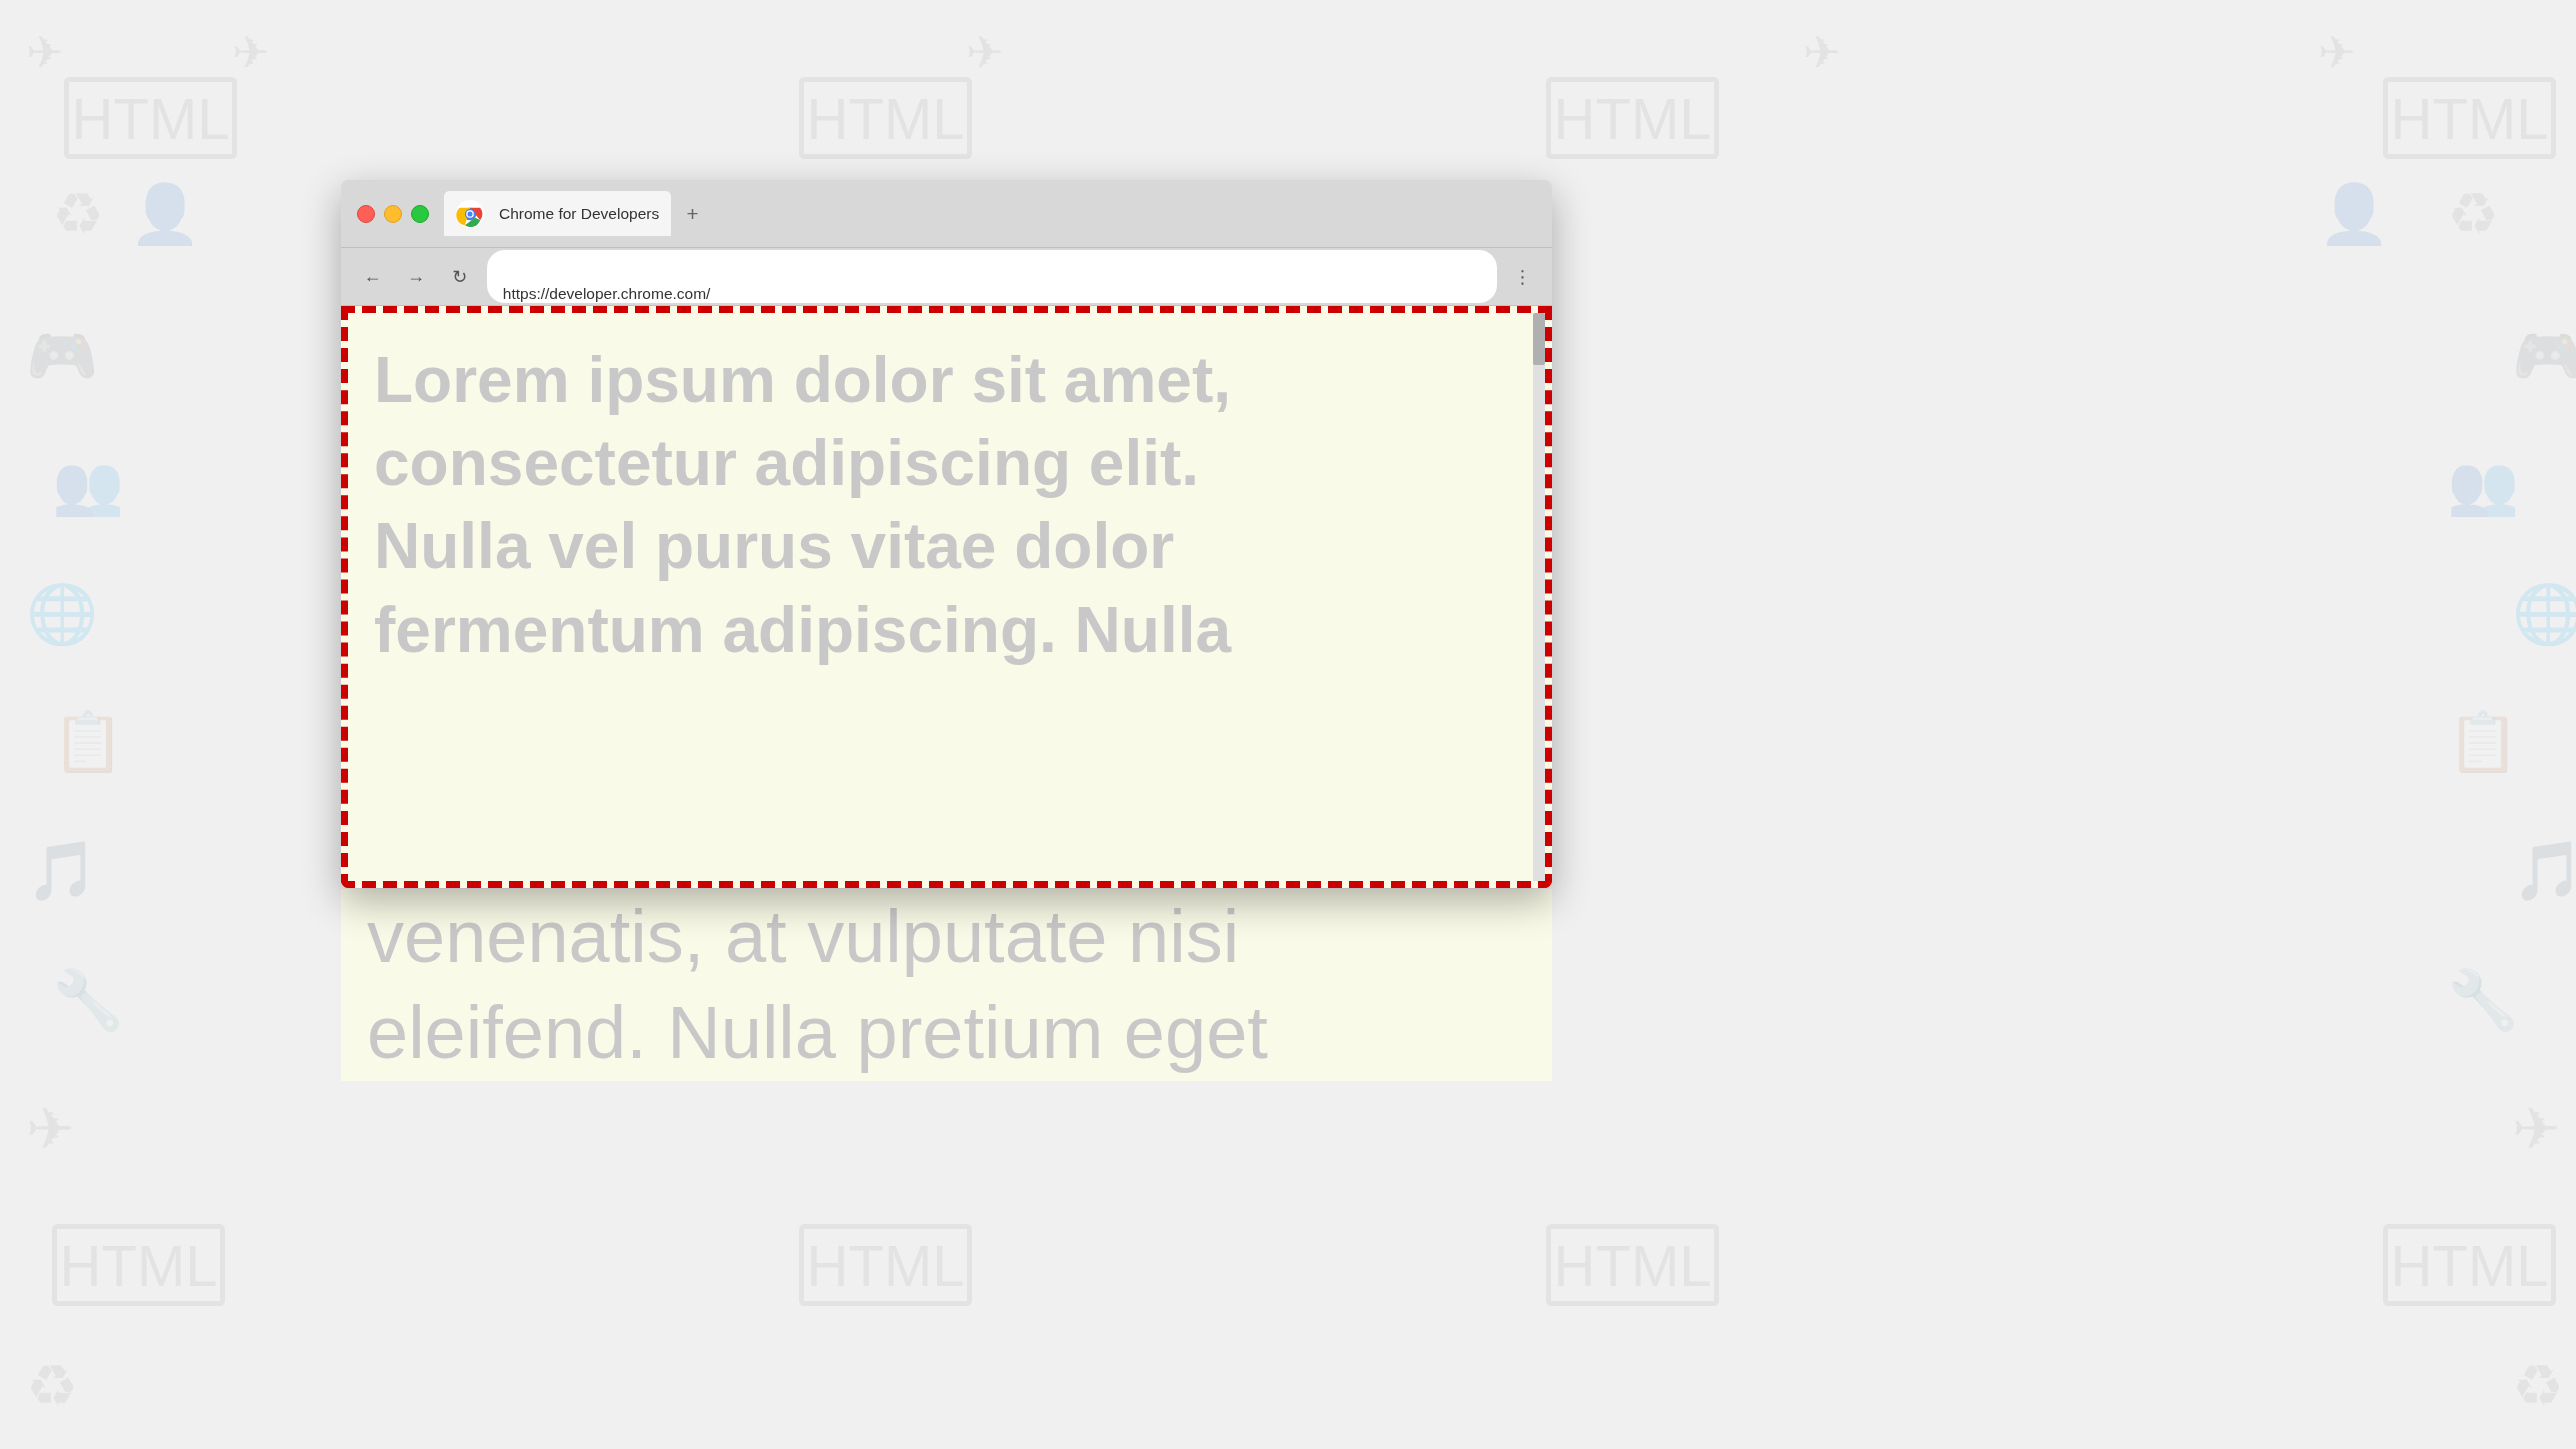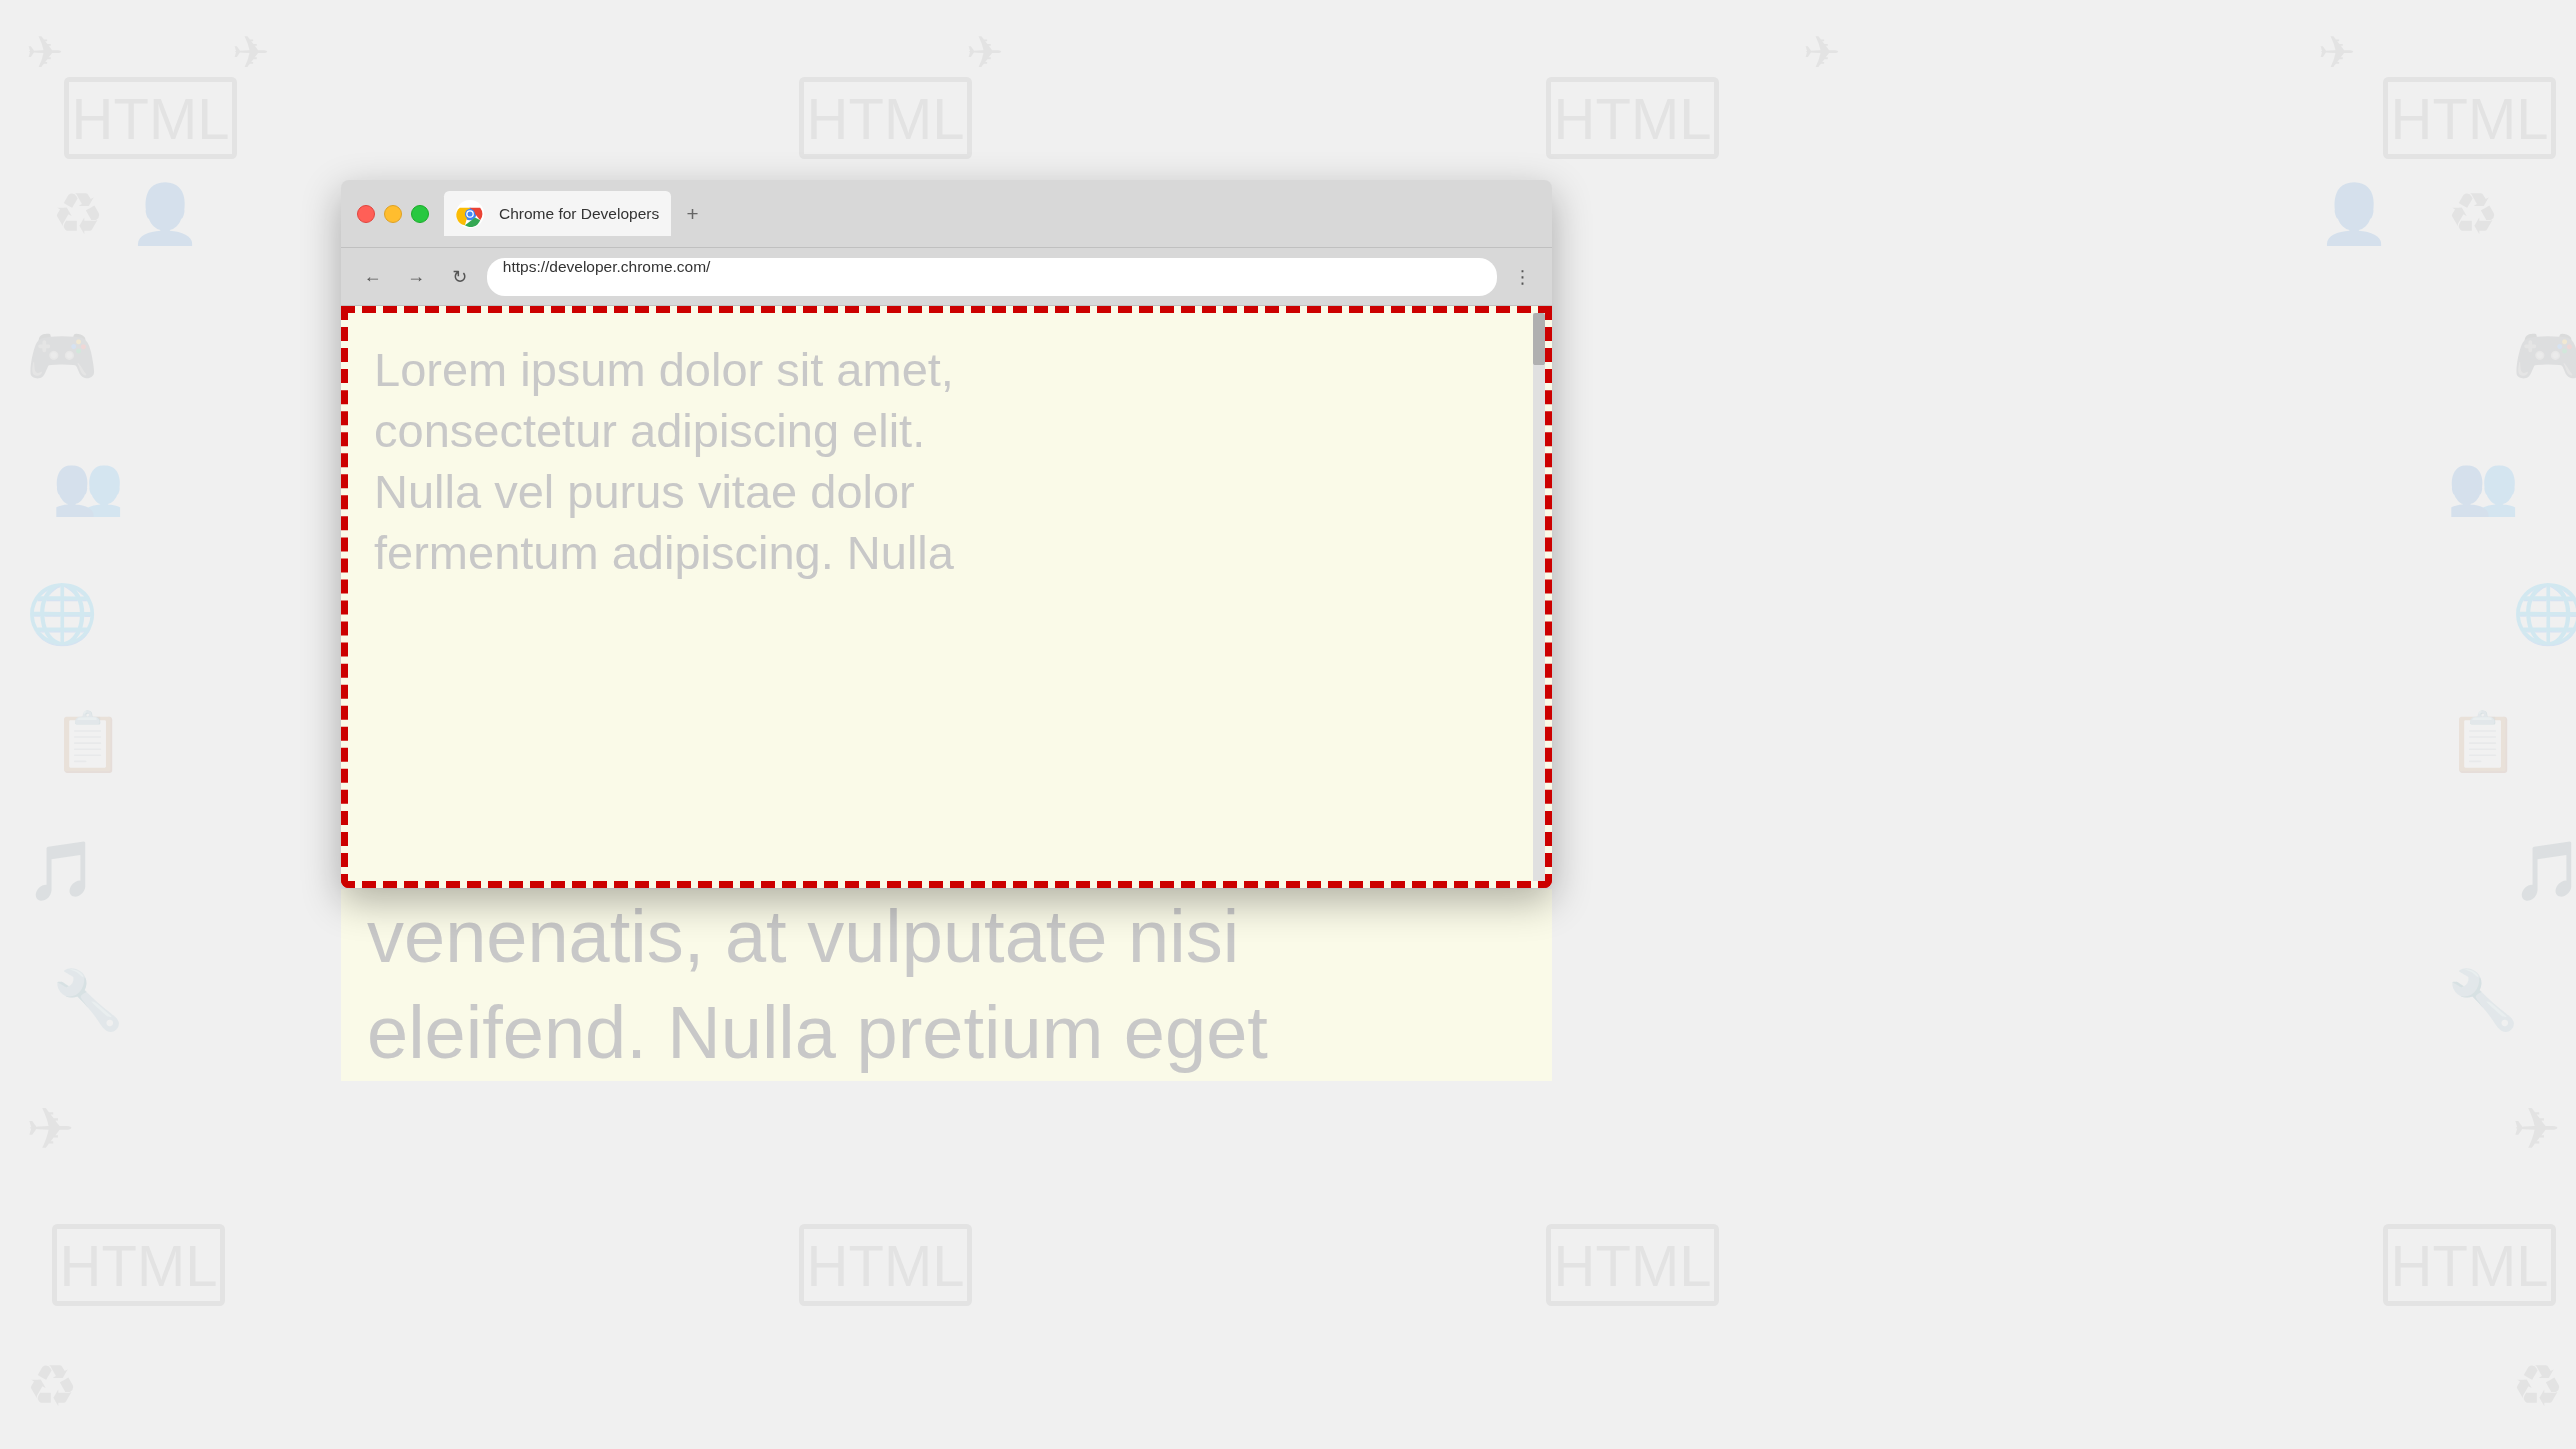--- a/index.html
+++ b/index.html
@@ -121,25 +121,25 @@
       display: flex;
       align-items: center;
       justify-content: center;
       color: #555;
       font-size: 18px;
       cursor: pointer;
     }
 
     .address-bar {
       flex: 1;
-      height: 38px;
+      height: 53px;
       background: white;
       border-radius: 18px;
       display: flex;
-      align-items: flex-start;
+      align-items: flex-end;
       padding: 0 15.5px;
       font-size: 15.5px;
       color: #333;
     }
 
     .menu-btn {
       width: 28px;
       height: 28px;
       display: flex;
       align-items: center;
@@ -153,25 +153,25 @@
     .page-content {
       background: #fafae8;
       width: 100%;
       height: calc(100% - 126px);
       position: relative;
       overflow: hidden;
       border: 7.7px dashed #cc0000;
     }
 
     .lorem-text {
-      font-size: 47px;
+      font-size: 64px;
       line-height: 1.3;
       color: #c8c8c8;
       padding: 26px 26px 0 26px;
-      font-weight: 400;
+      font-weight: 700;
     }
 
     
     .scrollbar {
       position: absolute;
       right: 0;
       top: 0;
       width: 11.6px;
       height: 100%;
       background: #e0e0e0;

